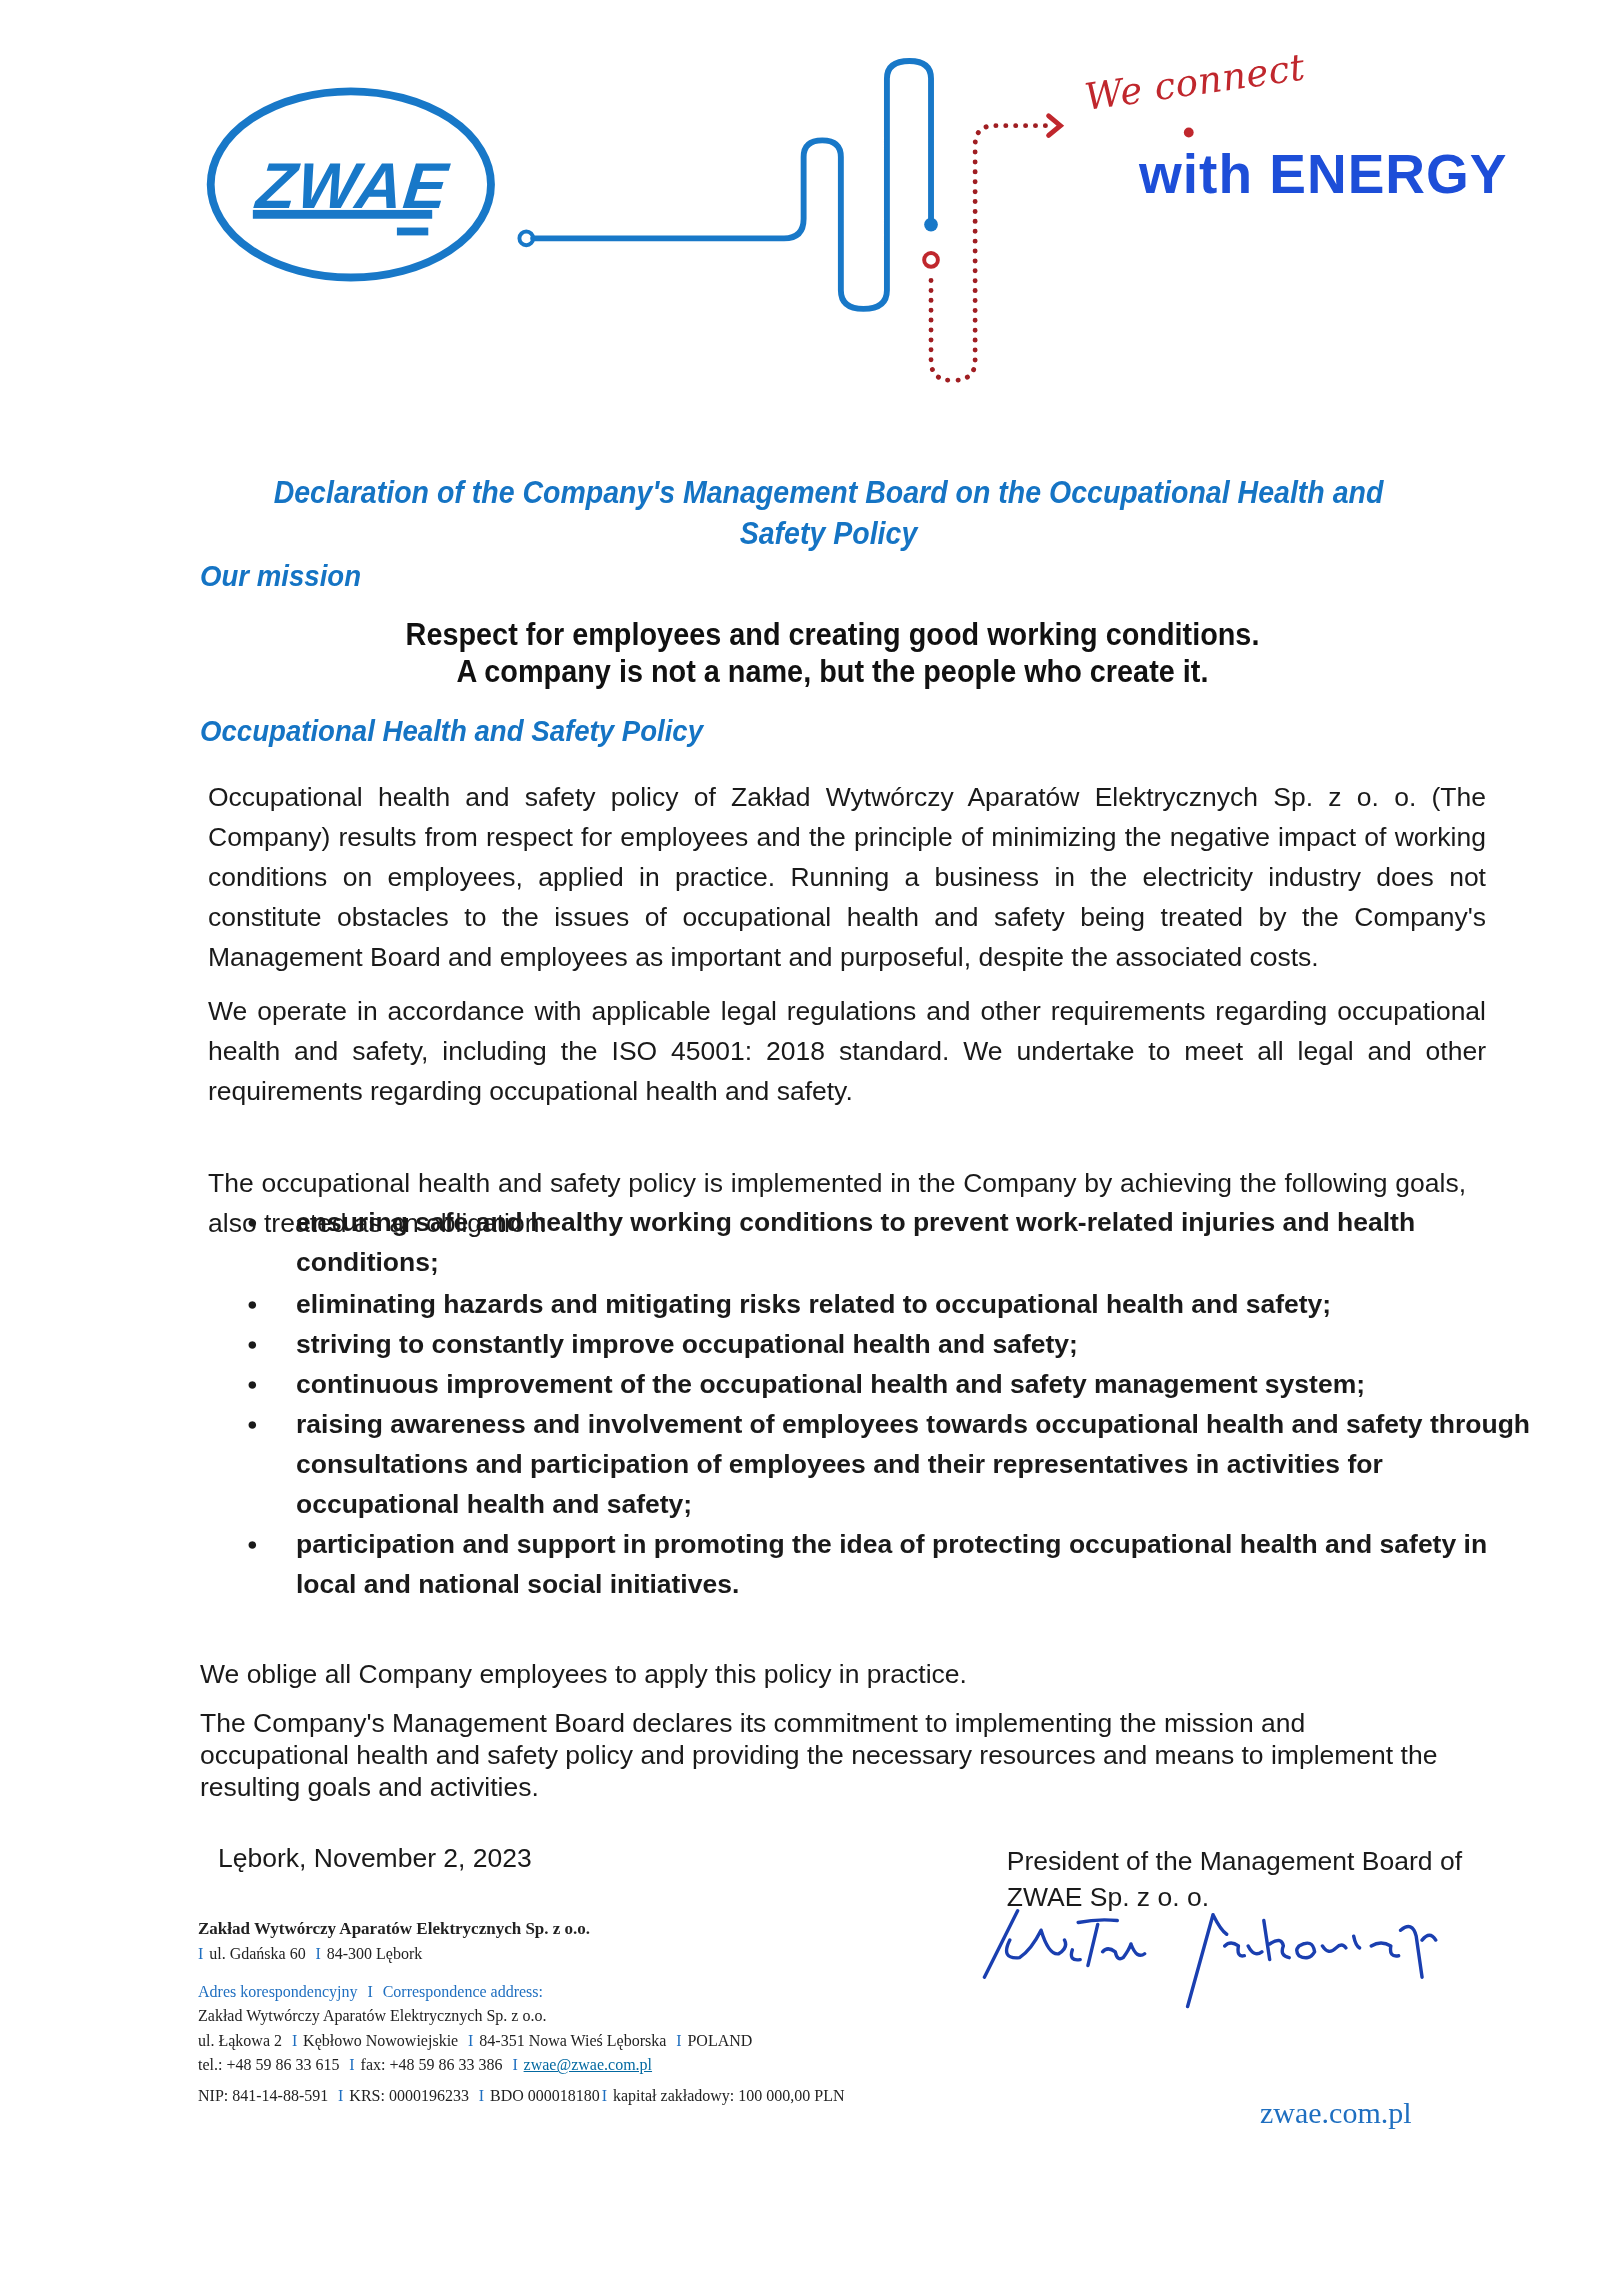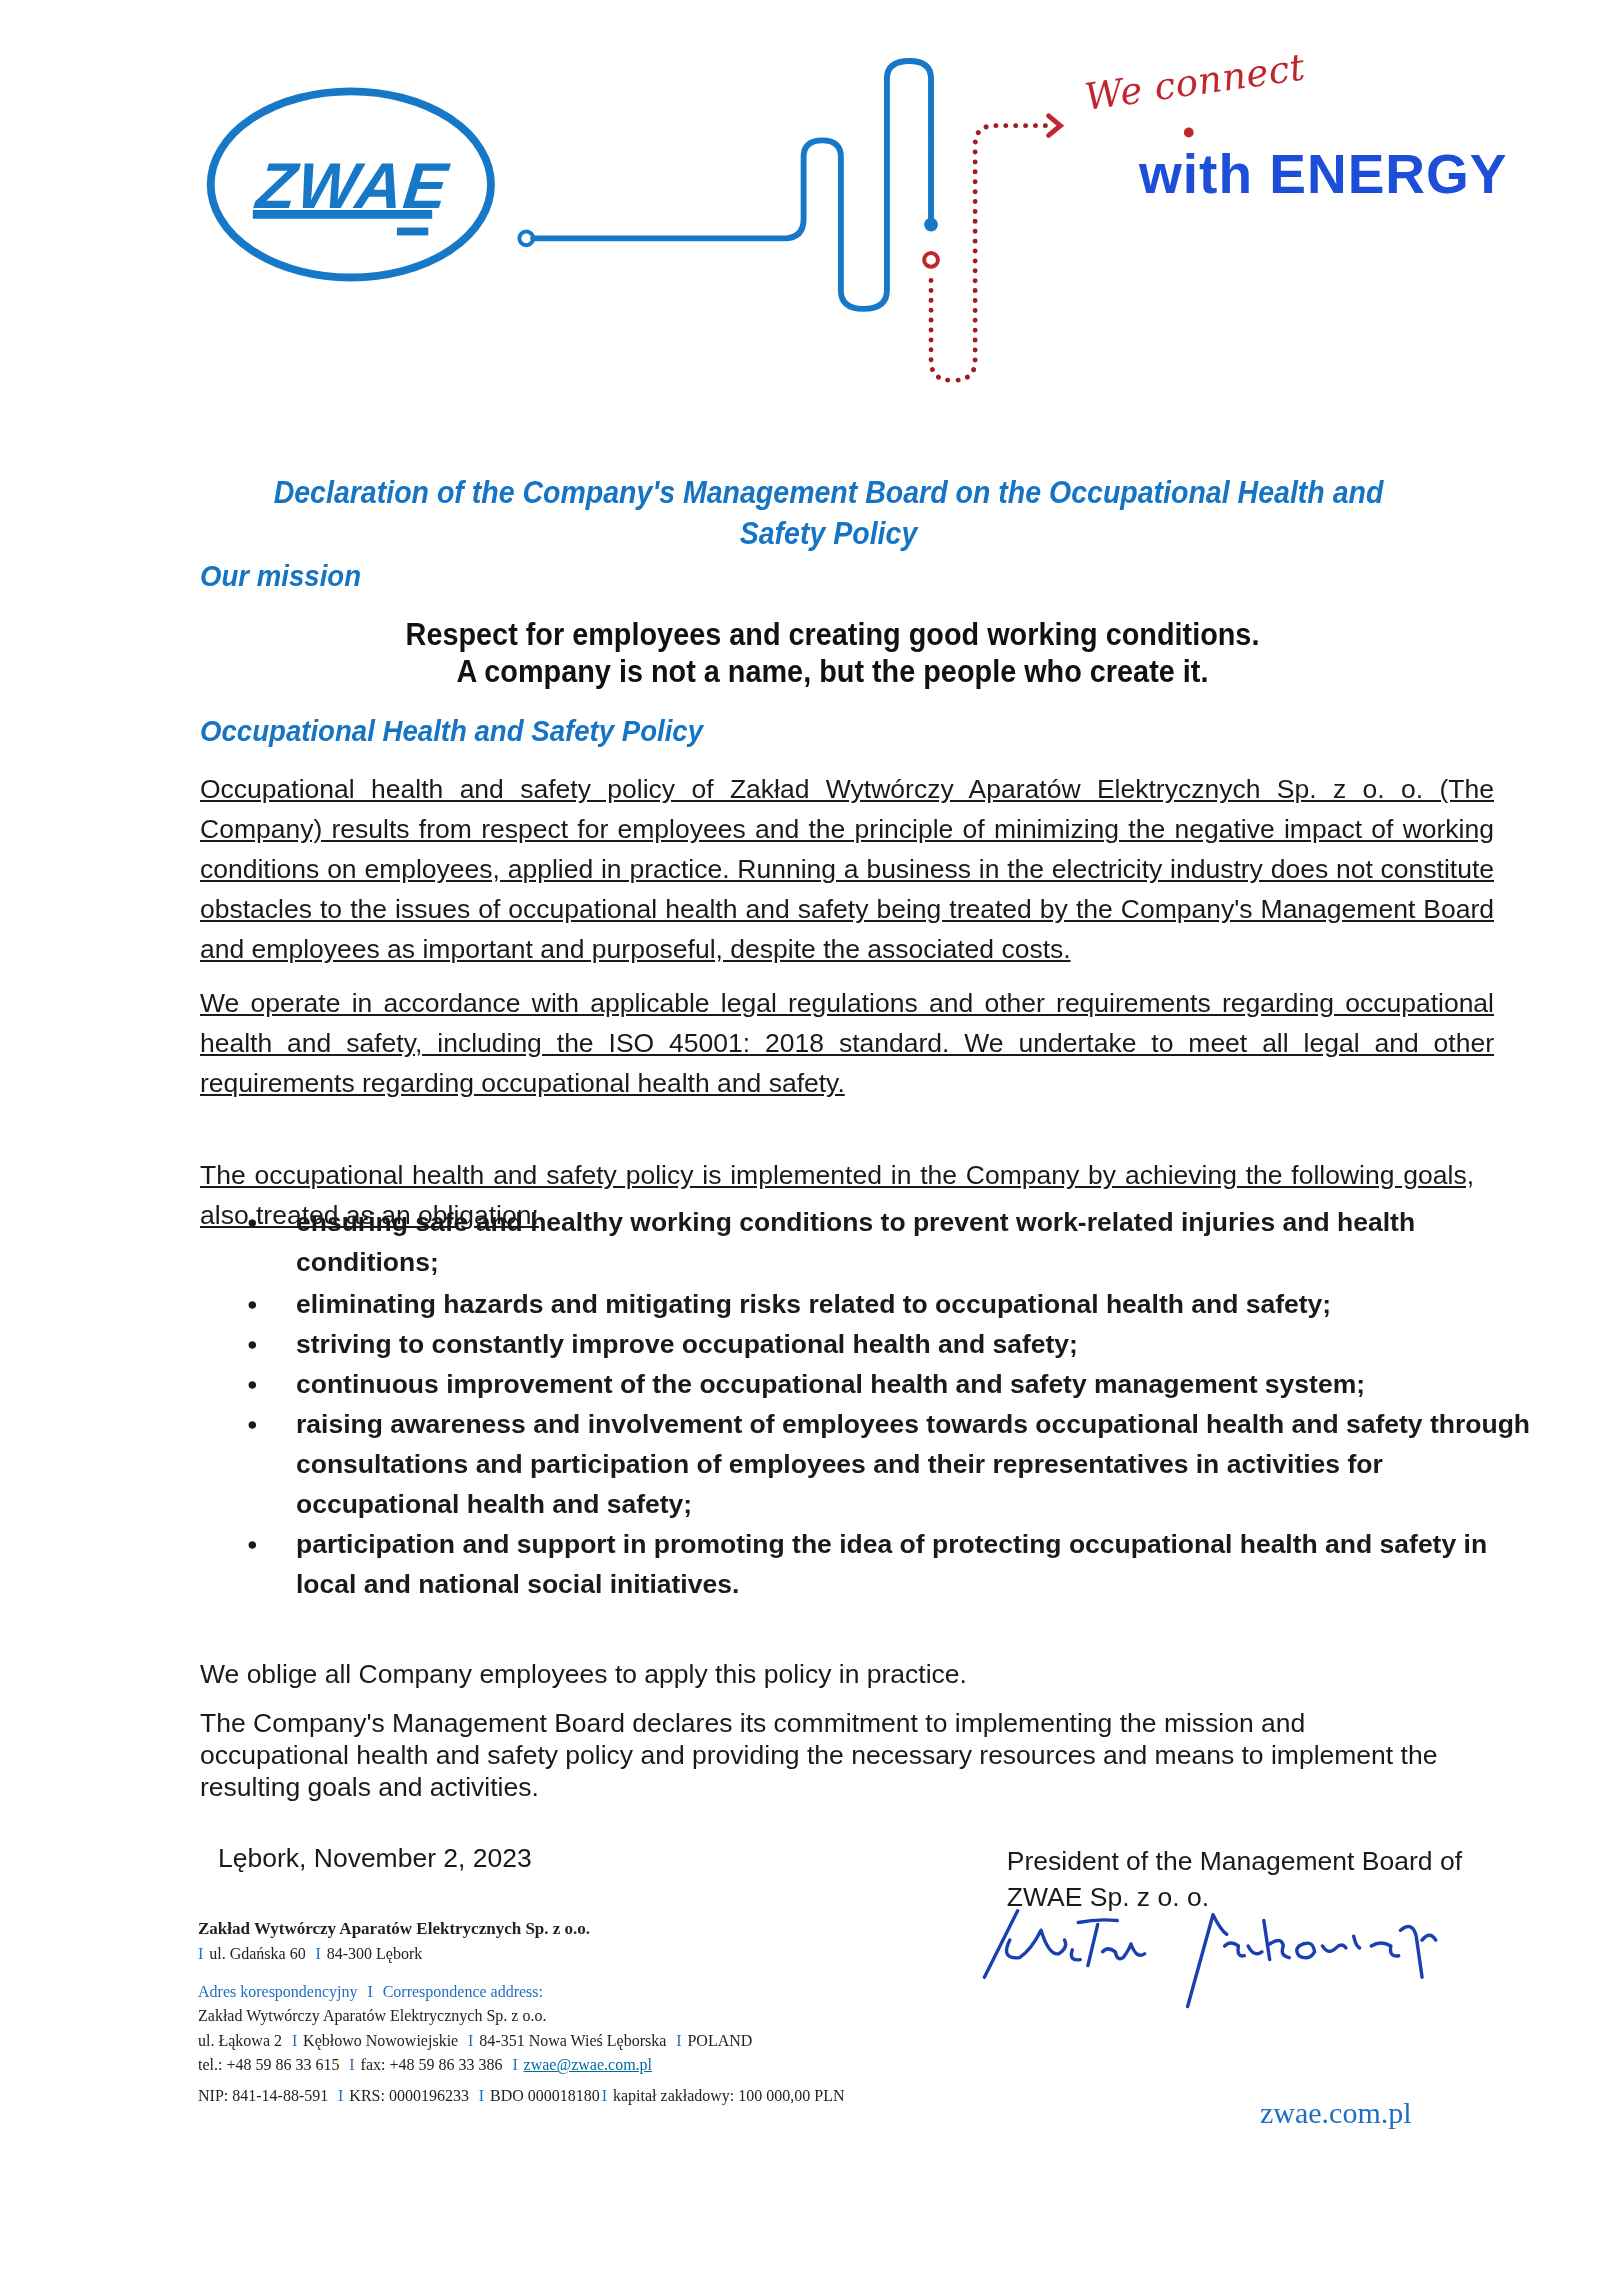--- a/index.html
+++ b/index.html
@@ -4,21 +4,21 @@
 <style>
   html, body { margin: 0; padding: 0; background: #ffffff; }
   body { width: 1619px; height: 2292px; position: relative; overflow: hidden; font-family: "Liberation Sans", sans-serif; color: #111; }
   #logo-svg { position: absolute; left: 0; top: 0; width: 1619px; height: 412px; }
   .tagline-script { position: absolute; left: 1088px; top: 76px; font-family: "DejaVu Serif", serif; font-style: italic; font-size: 37px; color: #c0272d; transform: rotate(-8deg); transform-origin: left bottom; letter-spacing: 0.5px; }
   .tagline-bold { position: absolute; left: 1139px; top: 142px; font-family: "Liberation Sans", sans-serif; font-weight: bold; font-size: 55px; color: #1d4ed8; letter-spacing: 1px; }
   .doc-title { position: absolute; left: 216px; width: 1225px; top: 472px; text-align: center; font-weight: bold; font-style: italic; font-size: 31px; line-height: 41px; color: #1574c4; transform: scaleX(0.92); transform-origin: center; }
   .section-heading { position: absolute; left: 200px; font-weight: bold; font-style: italic; font-size: 30px; color: #1574c4; transform: scaleX(0.92); transform-origin: left; }
   .mission { position: absolute; left: 225px; width: 1215px; top: 616px; text-align: center; font-weight: bold; font-size: 31px; line-height: 37px; color: #111; transform: scaleX(0.93); transform-origin: center; }
   .body-text { position: absolute; left: 200px; width: 1294px; font-size: 26.5px; line-height: 40px; color: #1a1a1a; text-align: justify; }
-  .body-text p { margin: 0; text-decoration: underline; }
+  .body-text p { margin: 8px; }
   .bullets { position: absolute; left: 200px; width: 1294px; top: 1202px; font-size: 26.5px; line-height: 40px; color: #1a1a1a; margin: 0; padding: 0; list-style: none; font-weight: bold; }
   .bullets li { position: relative; padding-left: 96px; }
   .bullets li::before { content: "●"; position: absolute; left: 47px; top: 0; font-size: 17.6px; }
   .closing { position: absolute; left: 200px; width: 1294px; font-size: 26.5px; color: #1a1a1a; }
   .place-date { position: absolute; left: 218px; top: 1843px; font-size: 26.5px; color: #1a1a1a; }
   .signatory { position: absolute; right: 157px; top: 1843px; text-align: left; font-size: 26.5px; line-height: 36px; color: #1a1a1a; }
   .footer { position: absolute; left: 198px; top: 1917px; font-family: "Liberation Serif", serif; font-size: 16px; line-height: 24.5px; color: #222; }
   .footer .company-bold { font-weight: bold; font-size: 17px; }
   .footer .sep { color: #1f6fc0; padding: 0 5.9px; }
   .footer .blue { color: #1f6fc0; }

